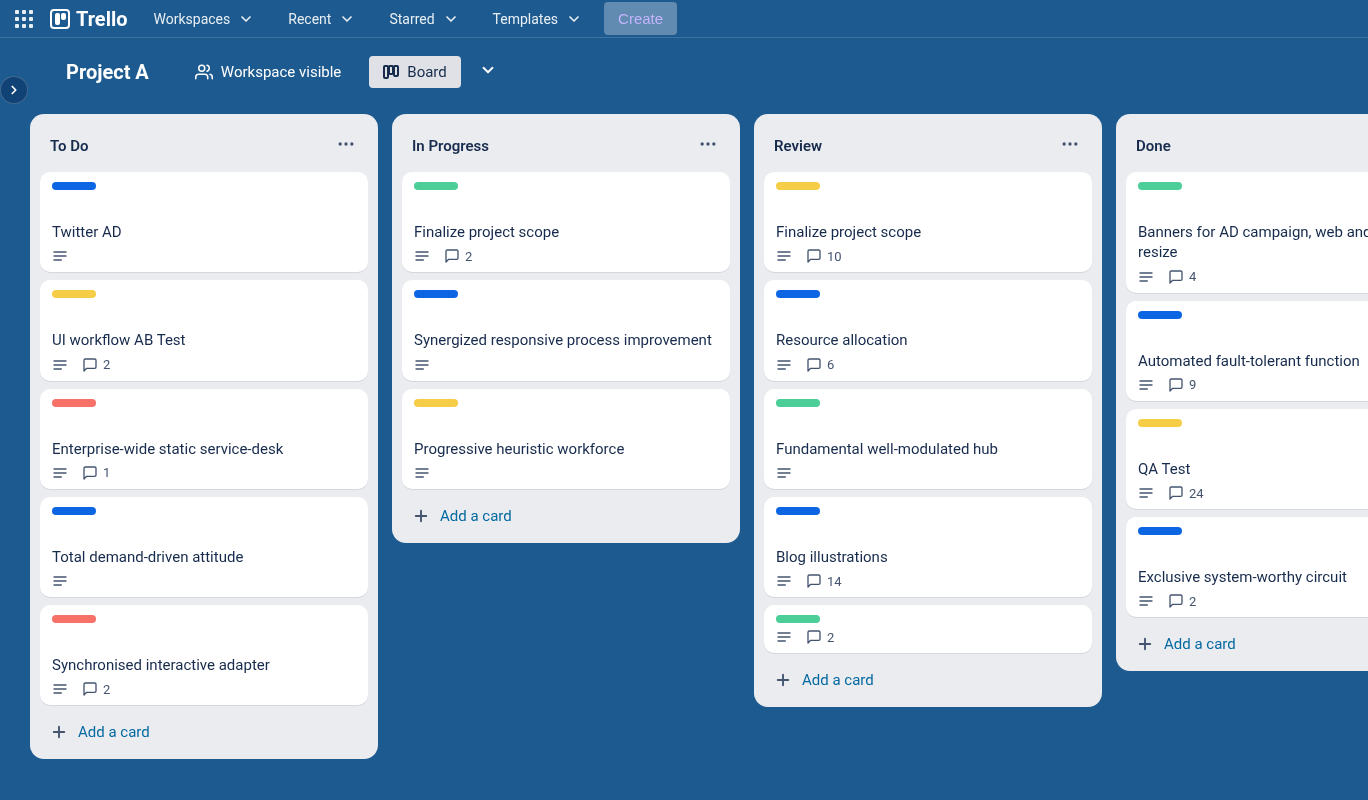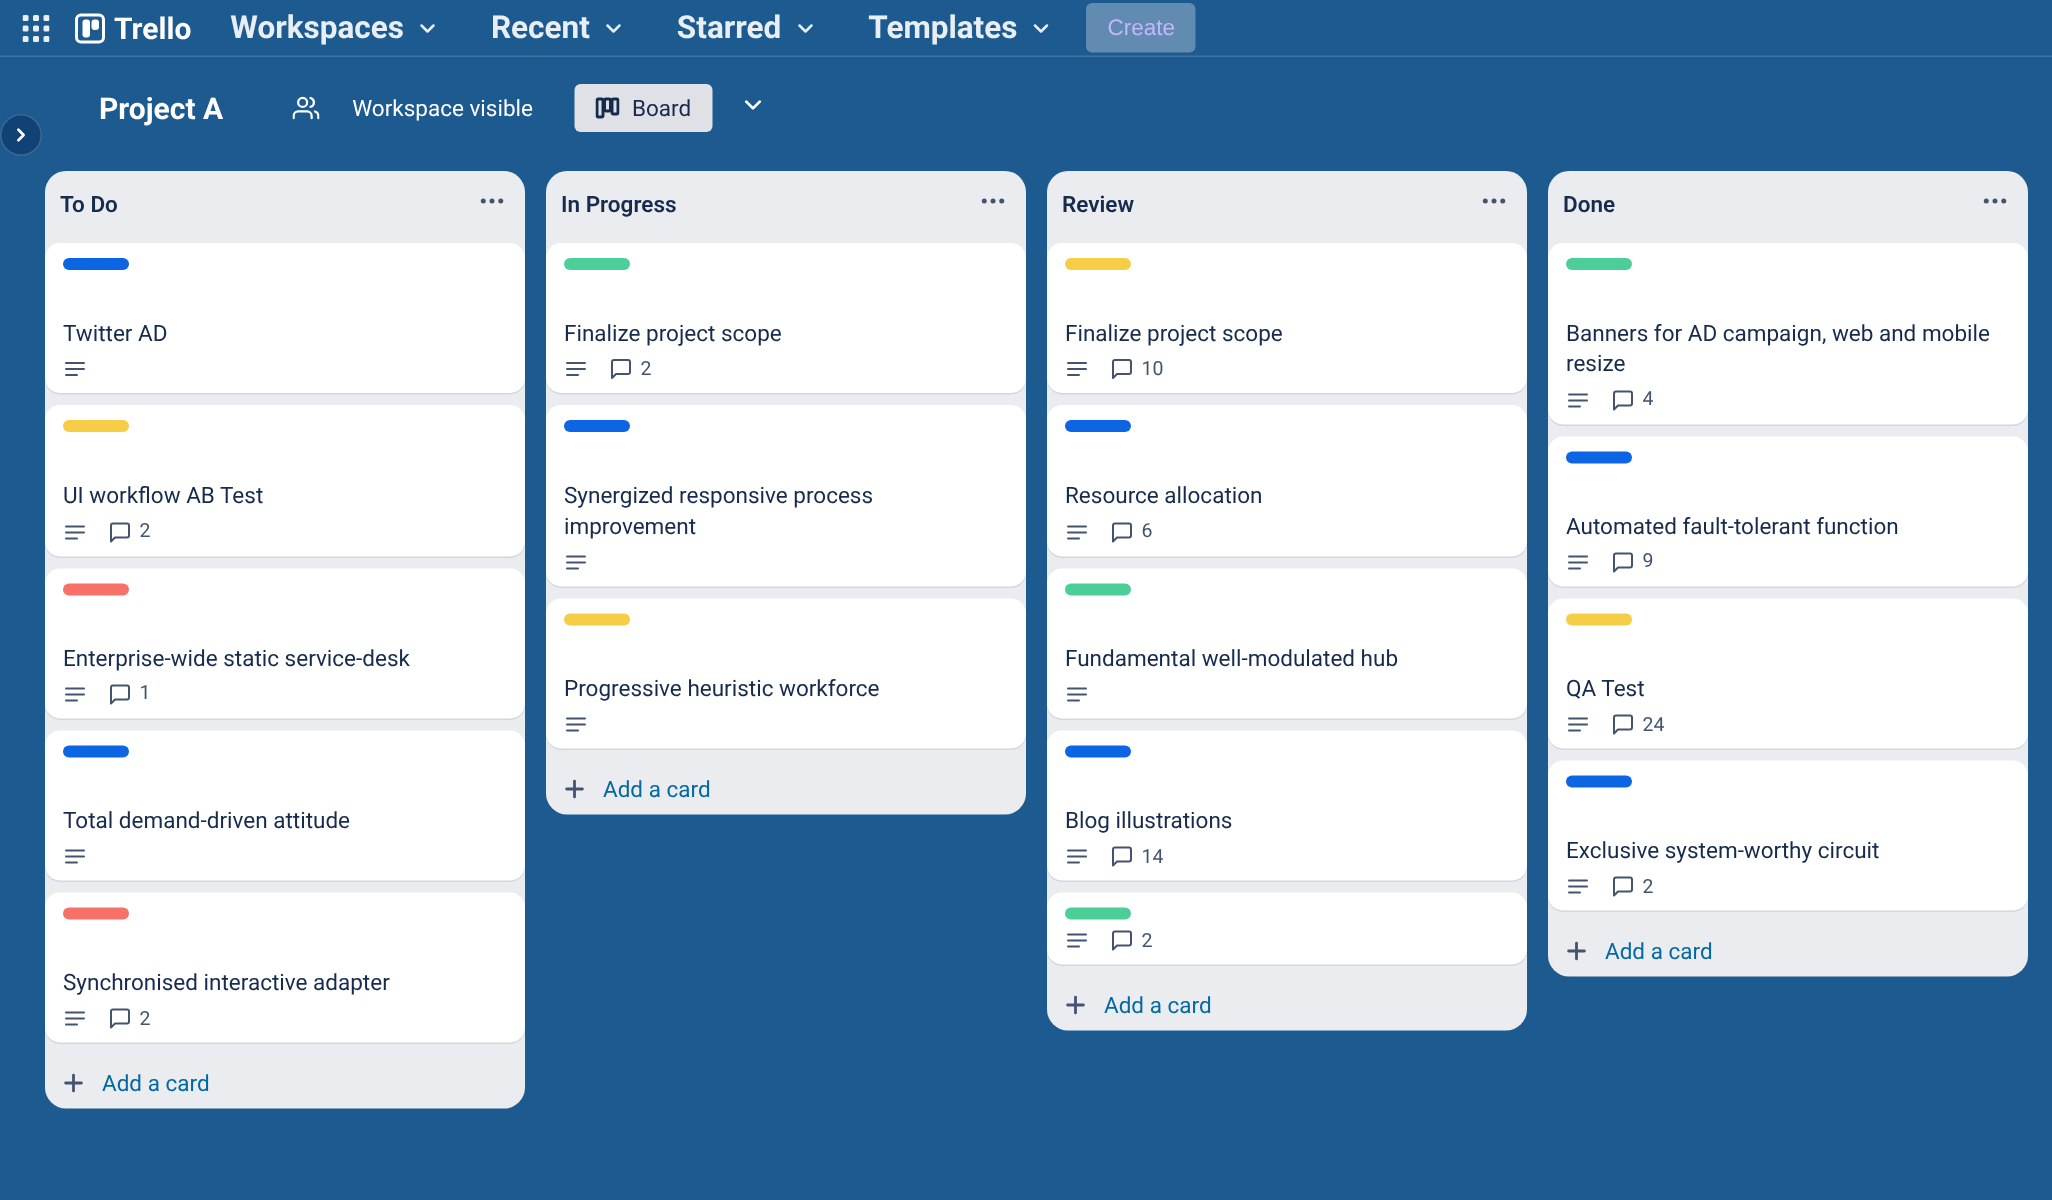--- a/index.html
+++ b/index.html
@@ -41,21 +41,21 @@
       content: ""; position: absolute; background: #fff; width: 5px;
       border-radius: 2px; top: 2px;
     }
     .logo-box::before { left: 2.5px; height: 12px; }
     .logo-box::after { right: 2.5px; height: 7px; }
 
     .nav-item {
       display: flex; align-items: center; gap: 8px;
       color: rgba(255,255,255,0.9);
       padding: 6px 12px;
-      font-size: 21px; font-weight: 700;
+      font-size: 14px; font-weight: 400;
       border-radius: 4px; cursor: pointer;
       margin-right: 6px;
     }
     .create-btn {
       background: rgba(255,255,255,0.3);
       color: #c4b5fd;
       border: none;
       padding: 8px 14px;
       font-size: 15px; font-weight: 500;
       border-radius: 4px; cursor: pointer;
@@ -76,21 +76,21 @@
       border: 1px solid rgba(255,255,255,0.2);
       border-radius: 50%;
       display: flex; align-items: center; justify-content: center;
       cursor: pointer;
     }
     .board-title {
       color: #fff; font-size: 20px; font-weight: 700;
       padding: 6px 12px;
     }
     .hdr-btn {
-      display: flex; align-items: center; gap: 22px;
+      display: flex; align-items: center; gap: 8px;
       color: #fff; padding: 7px 12px;
       font-size: 15px; border-radius: 4px; cursor: pointer;
       margin-left: 16px;
     }
     .view-switch {
       background: #dfe1e6;
       color: #172b4d;
       display: flex; align-items: center; gap: 8px;
       padding: 7px 14px;
       font-size: 15px; border-radius: 4px; cursor: pointer;
@@ -103,22 +103,23 @@
       display: flex;
       gap: 14px;
       align-items: flex-start;
       overflow-x: auto;
       height: calc(800px - 55px - 68px);
     }
 
     .list {
       background: #ebecf0;
       border-radius: 14px;
-      width: 320px;
+      width: 348px;
       flex-shrink: 0;
+      padding: 10px;
       display: flex; flex-direction: column;
     }
     .list-header {
       display: flex; align-items: center; justify-content: space-between;
       padding: 6px 8px 10px 10px;
     }
     .list-title { font-weight: 600; font-size: 15px; color: #172b4d; }
     .list-menu { cursor: pointer; padding: 4px; color:#44546f; }
 
     .card {

